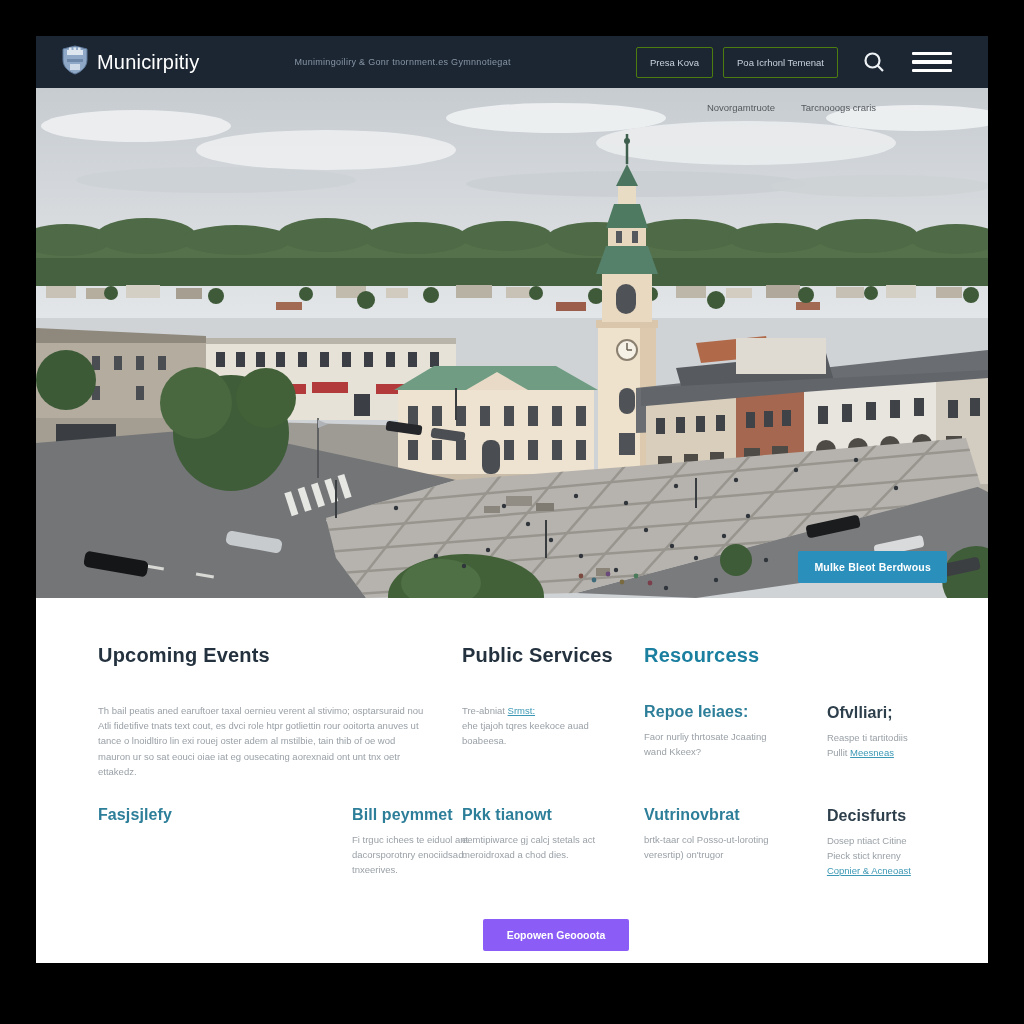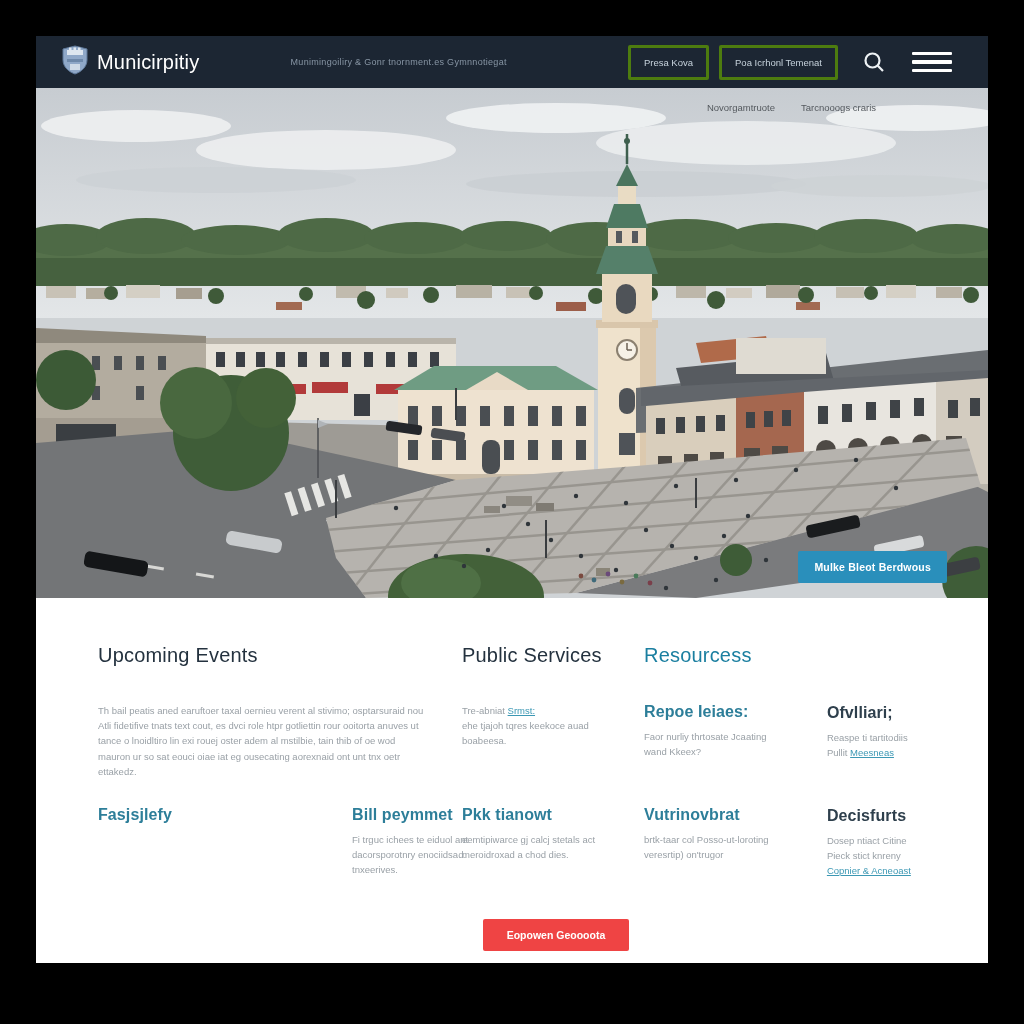--- a/index.html
+++ b/index.html
@@ -8,21 +8,21 @@
   .page{position:absolute;left:36px;top:36px;width:952px;background:#fff}
 
   
   .nav{height:52px;background:#1c2633;display:flex;align-items:center;
        padding:0 36px 0 26px;box-sizing:border-box}
   .brand{display:flex;align-items:center;gap:9px;cursor:pointer}
   .brand-name{color:#fff;font-weight:normal;font-size:20px;letter-spacing:.2px}
   .tagline{flex:1;text-align:center;font-size:9px;color:#8795a4;letter-spacing:.3px;
            padding-right:30px;white-space:nowrap;overflow:hidden}
   .navbtns{display:flex;gap:10px;margin-right:24px}
-  .navbtn{background:transparent;border:3px solid #4d7c0f;color:#c6d2dc;font-size:9.5px;
+  .navbtn{background:transparent;border:1px solid #4d7c0f;color:#c6d2dc;font-size:9.5px;
           padding:9px 13px;border-radius:2px;font-family:inherit;white-space:nowrap;cursor:pointer}
   .search{margin-right:26px;cursor:pointer;display:flex;align-items:center}
   .burger{width:40px;cursor:pointer}
   .burger div{height:3.5px;background:#fff;margin:5px 0;border-radius:1px}
 
   
   .hero{position:relative;height:510px;overflow:hidden;background:#cfd3d6}
   .hero svg{display:block;width:100%;height:100%}
   .hero-links{position:absolute;top:14px;right:112px;display:flex;gap:26px;
               font-size:9.5px;color:#54595e}
@@ -31,31 +31,31 @@
             font-size:10.5px;font-weight:bold;padding:10px 16px;border:none;border-radius:2px;
             font-family:inherit;letter-spacing:.2px;cursor:pointer}
 
   
   .content{padding:46px 10px 10px 62px;box-sizing:border-box}
   .cols{display:flex}
   .c1{width:330px;margin-right:34px}
   .c2{width:160px;margin-right:26px}
   .c3{width:165px;margin-right:22px}
   .c4{width:155px;padding-top:60px;box-sizing:border-box}
-  h2{font-size:20px;margin:0 0 36px;color:#24323f;font-weight:normal;letter-spacing:.2px}
+  h2{font-size:20px;margin:0 0 36px;color:#24323f;font-weight:bold;letter-spacing:.2px}
   .teal-title{color:#1b7fa0}
   .body{font-size:9.5px;color:#9aa1a7;line-height:1.6;margin:0;letter-spacing:0}
   .pre{white-space:pre}
   .row1{min-height:103px;box-sizing:border-box}
   .subh{font-size:16px;font-weight:bold;color:#2d7e99;margin:0 0 8px;letter-spacing:.1px}
   .dark .subh{color:#2e3f4c}
   .tlink{color:#3c98b4;text-decoration:underline;cursor:pointer}
   .sub2{display:grid;grid-template-columns:150px 140px;column-gap:104px}
   .cta-row{display:flex;justify-content:center;margin-top:40px;padding-bottom:2px}
-  .bottom-cta{background:#ef4444;color:#fff;font-size:10.5px;font-weight:bold;
+  .bottom-cta{background:#8b5cf6;color:#fff;font-size:10.5px;font-weight:bold;
               padding:10px 24px;border:none;border-radius:2px;font-family:inherit;
               margin-left:36px;cursor:pointer}
 </style>
 </head>
 <body>
 
 <div class="page">
 
   <div class="nav">
     <div class="brand">

